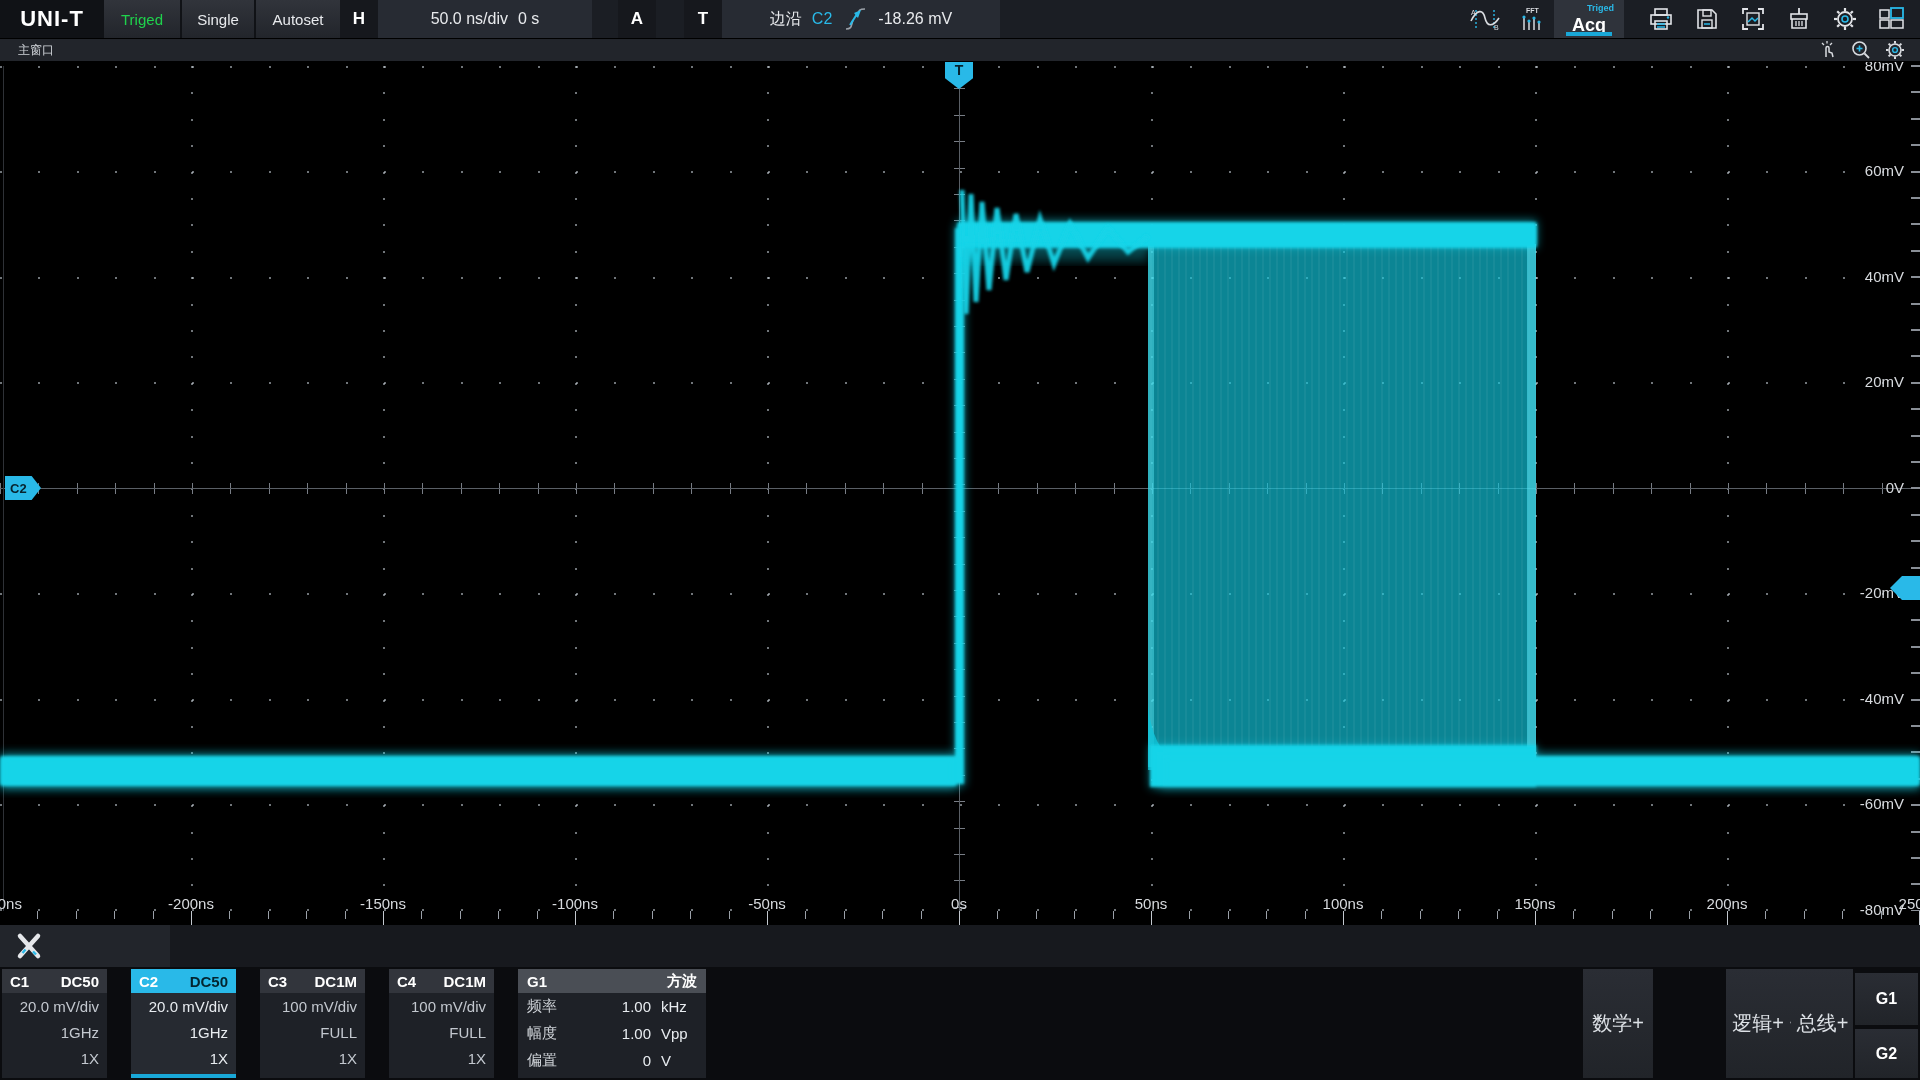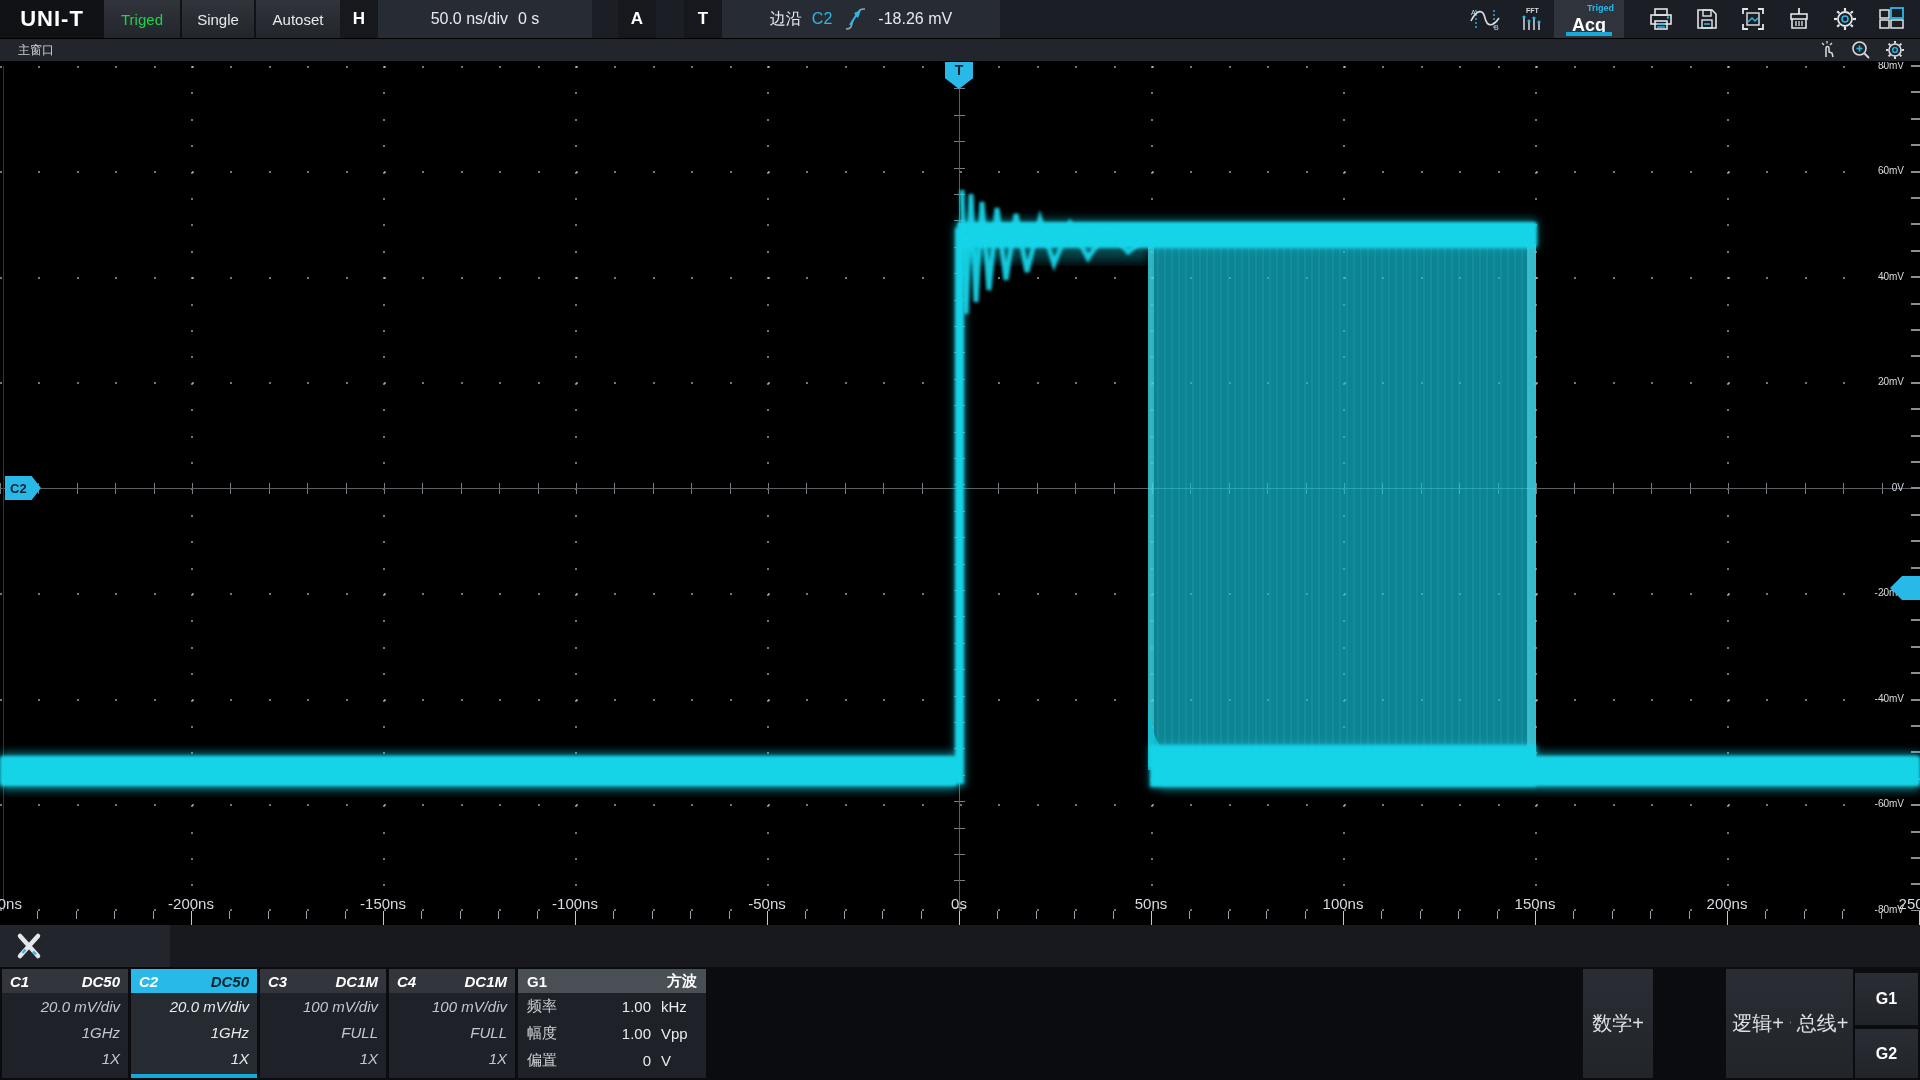--- a/index.html
+++ b/index.html
@@ -44,21 +44,21 @@
          background:repeating-linear-gradient(to bottom,rgba(205,214,222,.55) 0 2px,transparent 2px 26.4px);}
   .axis-h{position:absolute;left:0;top:426px;width:1920px;height:1px;background:#5a5f66;}
   .axis-h-ticks{position:absolute;left:0;top:421px;width:1920px;height:11px;
          background:repeating-linear-gradient(to right,#787d85 0 1px,transparent 1px 38.4px);}
   .axis-v{position:absolute;left:959px;top:0;width:1px;height:849px;background:#5a5f66;}
   .axis-v-ticks{position:absolute;left:954px;top:0;width:11px;height:849px;
          background:repeating-linear-gradient(to bottom,#787d85 0 1px,transparent 1px 26.4px);}
   .edge-ticks-r{position:absolute;right:0;top:3px;width:9px;height:846px;
          background:repeating-linear-gradient(to bottom,#8a8f97 0 2px,transparent 2px 26.4px);}
   .edge-line-l{position:absolute;left:3px;top:4px;width:1px;height:845px;background:#2e3136;}
-  .ylab{position:absolute;right:16px;height:18px;line-height:18px;font-size:10px;color:#d7dade;text-align:right;}
+  .ylab{position:absolute;right:16px;height:18px;line-height:18px;font-size:15px;color:#d7dade;text-align:right;}
   .xlab{position:absolute;top:833px;width:84px;text-align:center;font-size:15px;color:#d7dade;}
   .ruler-minor{position:absolute;left:-1px;top:849px;width:1922px;height:8px;
          background:repeating-linear-gradient(to right,#9aa0a8 0 1px,transparent 1px 38.4px);}
   .ruler-major{position:absolute;left:-1px;top:849px;width:1922px;height:14px;
          background:repeating-linear-gradient(to right,#c3c8cf 0 1px,transparent 1px 192px);}
   .wave-svg{position:absolute;left:0;top:0;width:1920px;height:863px;}
   .trig-flag{position:absolute;left:945px;top:0;width:28px;height:27px;background:#29b9e8;
              clip-path:polygon(0 0,100% 0,100% 60%,50% 100%,0 60%);
              display:flex;align-items:flex-start;justify-content:center;
              font-size:14px;font-weight:700;color:#07232e;}
@@ -69,21 +69,21 @@
   .trig-arrow{position:absolute;right:0;top:514px;width:30px;height:24px;background:#29b9e8;
           clip-path:polygon(100% 0,100% 100%,40% 100%,0 50%,40% 0);}
 
   
   #toolsrow{position:absolute;left:0;top:925px;width:1920px;height:42px;background:#17191e;}
   #toolsrow .left-box{position:absolute;left:0;top:0;width:170px;height:42px;background:#22252b;
           display:flex;align-items:center;padding-left:12px;}
 
   
   #dock{position:absolute;left:0;top:967px;width:1920px;height:113px;background:#0b0c0f;}
-  .chbox{position:absolute;top:2px;height:109px;width:126px;background:#1e2127;font-style:italic;}
+  .chbox{position:absolute;top:2px;height:109px;width:105px;background:#1e2127;}
   .chbox .hd{height:24px;display:flex;align-items:center;justify-content:space-between;
              padding:0 8px;background:#32353c;font-size:15px;font-weight:700;color:#fff;}
   .chbox .rows{padding:4px 8px 0 8px;display:flex;flex-direction:column;gap:6px;}
   .chbox .rows div{text-align:right;font-size:15px;color:#c3c8cf;line-height:20px;}
   .chbox.sel{background:#262a31;}
   .chbox.sel .hd{background:#29b9e8;}
   .chbox.sel .hd .cpl{color:#032530;}
   .chbox.sel .rows div{color:#e8ecf0;}
   .chbox.sel::after{content:"";position:absolute;left:0;bottom:0;width:100%;height:4px;background:#19a8d8;}
   .genbox{position:absolute;left:518px;top:2px;width:188px;height:109px;background:#1e2127;}

